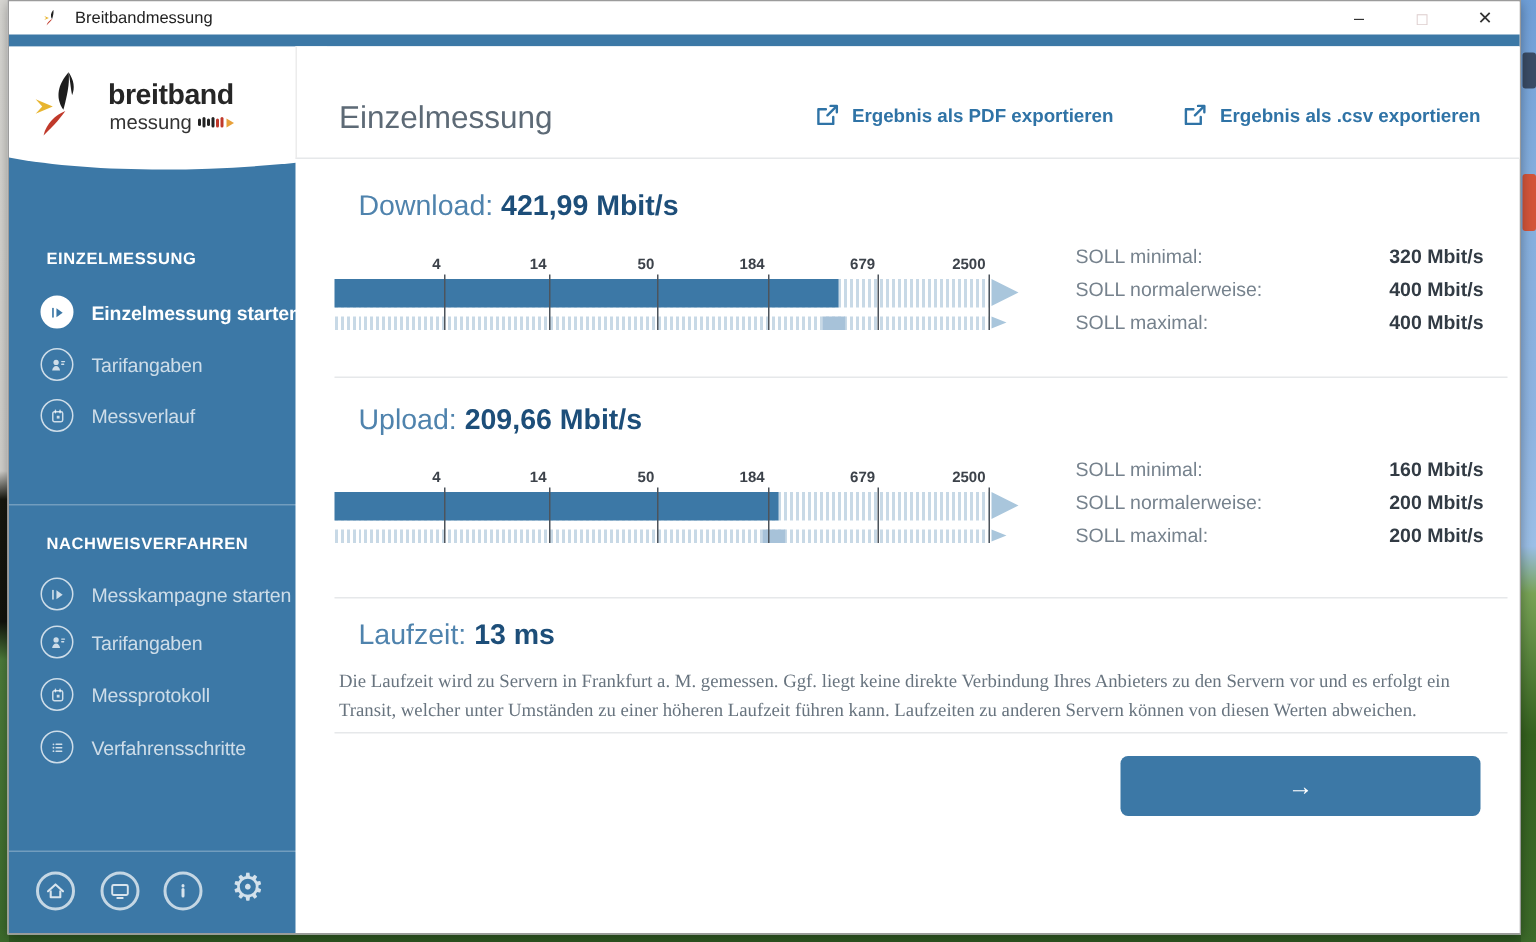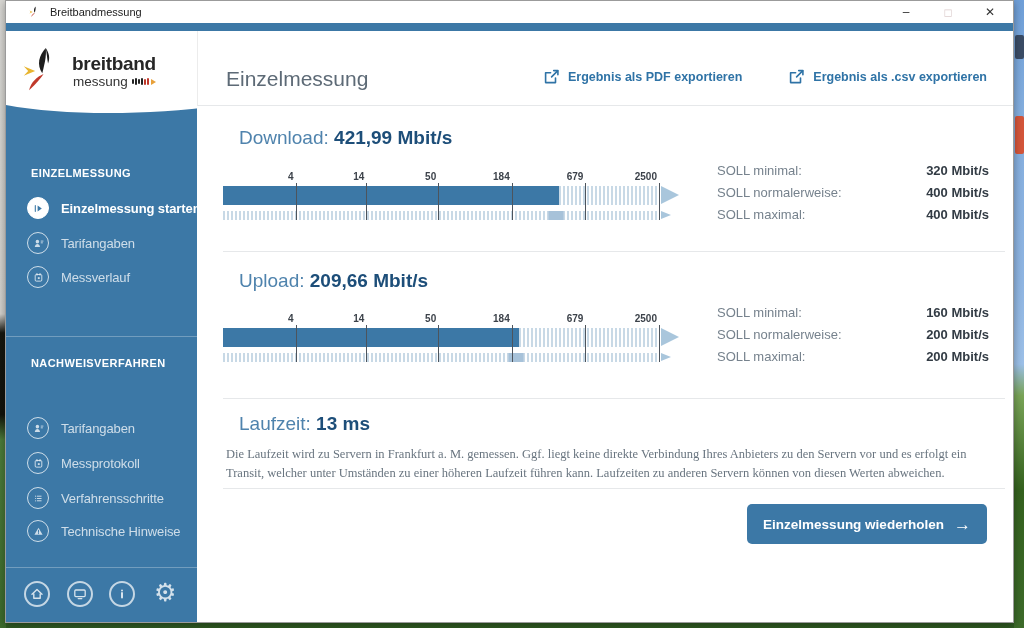--- a/index.html
+++ b/index.html
@@ -176,20 +176,29 @@
               <rect x="4.4" y="4.7" width="1.7" height="1.7" fill="currentColor"></rect>
             </svg>
         </span>
         <span class="nav-label">Messverlauf</span>
       </div>
 
       <div class="side-div" style="top:305px"></div>
 
       <div class="side-header" style="top:326px">NACHWEISVERFAHREN</div>
 
+      <div class="nav-item" style="top:352px">
+        <span class="nav-ic">
+          <svg width="11" height="11" viewBox="0 0 10 10">
+              <path d="M2.1 2.4v5.2" stroke="currentColor" stroke-width="1" stroke-linecap="round" fill="none"></path>
+              <path d="M4.2 2.2 8 5 4.2 7.8Z" fill="currentColor"></path>
+            </svg>
+        </span>
+        <span class="nav-label">Messkampagne starten</span>
+      </div>
 
       <div class="nav-item" style="top:384px">
         <span class="nav-ic">
           <svg width="11" height="11" viewBox="0 0 10 10">
               <circle cx="4" cy="3.3" r="1.6" fill="currentColor"></circle>
               <path d="M1.6 8.2c.3-1.9 1.2-2.8 2.4-2.8s2.1.9 2.4 2.8Z" fill="currentColor"></path>
               <path d="M7.4 2.8h1.7M7.4 4.4h1.2" stroke="currentColor" stroke-width=".8" stroke-linecap="round"></path>
             </svg>
         </span>
         <span class="nav-label">Tarifangaben</span>
@@ -211,29 +220,20 @@
           <svg width="11" height="11" viewBox="0 0 10 10">
               <path d="M4 2.9h3.4M4 5h3.4M4 7.1h3.4" stroke="currentColor" stroke-width=".9" stroke-linecap="round"></path>
               <circle cx="2.4" cy="2.9" r=".55" fill="currentColor"></circle>
               <circle cx="2.4" cy="5" r=".55" fill="currentColor"></circle>
               <circle cx="2.4" cy="7.1" r=".55" fill="currentColor"></circle>
             </svg>
         </span>
         <span class="nav-label">Verfahrensschritte</span>
       </div>
 
-      <div class="nav-item" style="top:487px">
-        <span class="nav-ic">
-          <svg width="11" height="11" viewBox="0 0 10 10">
-              <path d="M5 1.7 8.7 8H1.3Z" fill="currentColor"></path>
-              <path d="M5 3.9v1.9M5 6.9v.1" stroke="#3c78a6" stroke-width=".9" stroke-linecap="round"></path>
-            </svg>
-        </span>
-        <span class="nav-label">Technische Hinweise</span>
-      </div>
 
       <div class="side-div" style="top:536px"></div>
 
       <div class="foot-ic" style="left:18px;top:550px">
         <svg width="14" height="14" viewBox="0 0 14 14">
             <path d="M2 7.2 7 2.6l5 4.6" stroke="currentColor" stroke-width="1.4" fill="none" stroke-linecap="round" stroke-linejoin="round"></path>
             <path d="M3.8 6.6v4.6h6.4V6.6" stroke="currentColor" stroke-width="1.4" fill="none" stroke-linejoin="round"></path>
           </svg>
       </div>
       <div class="foot-ic" style="left:61px;top:550px">
@@ -361,18 +361,17 @@
 
       <div class="sec-heading" style="top:382px">
         <span>Laufzeit:</span>
         <b>13 ms</b>
       </div>
       <div id="latency-desc">Die Laufzeit wird zu Servern in Frankfurt a. M. gemessen. Ggf. liegt keine direkte Verbindung Ihres Anbieters zu den Servern vor und es erfolgt ein Transit, welcher unter Umständen zu einer höheren Laufzeit führen kann. Laufzeiten zu anderen Servern können von diesen Werten abweichen.</div>
 
       <div class="divider" style="top:457px"></div>
 
       <div id="repeat-btn">
-        <span>Einzelmessung wiederholen</span>
         <span class="arr">→</span>
       </div>
     </div>
   </div>
 </div>
 
 </body></html>

